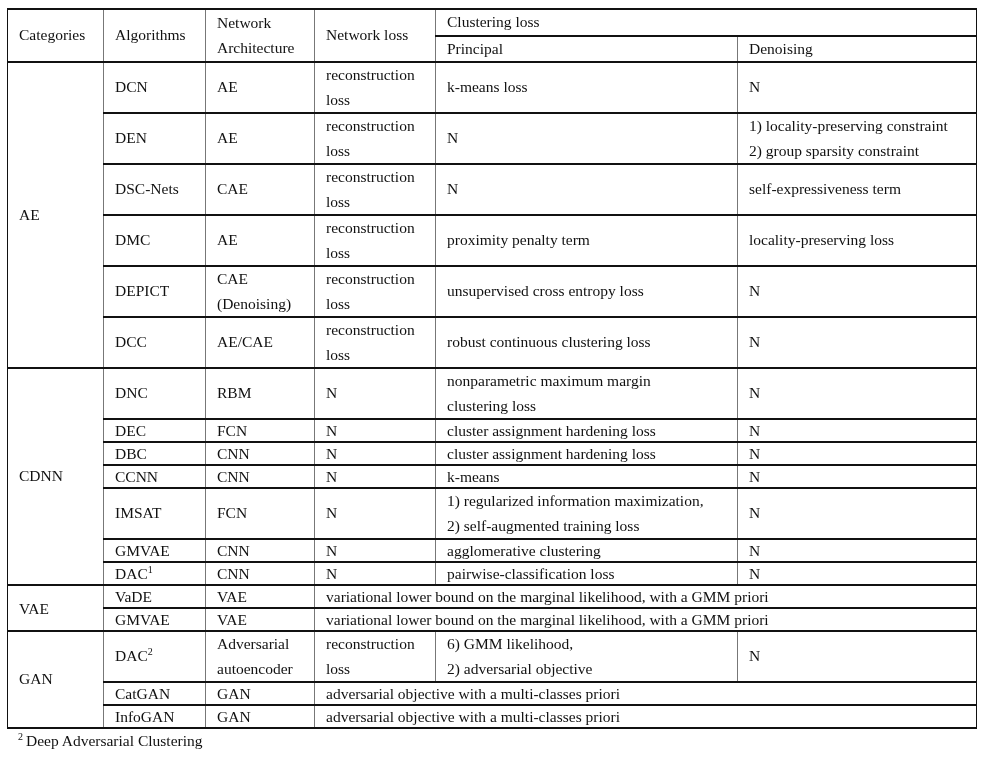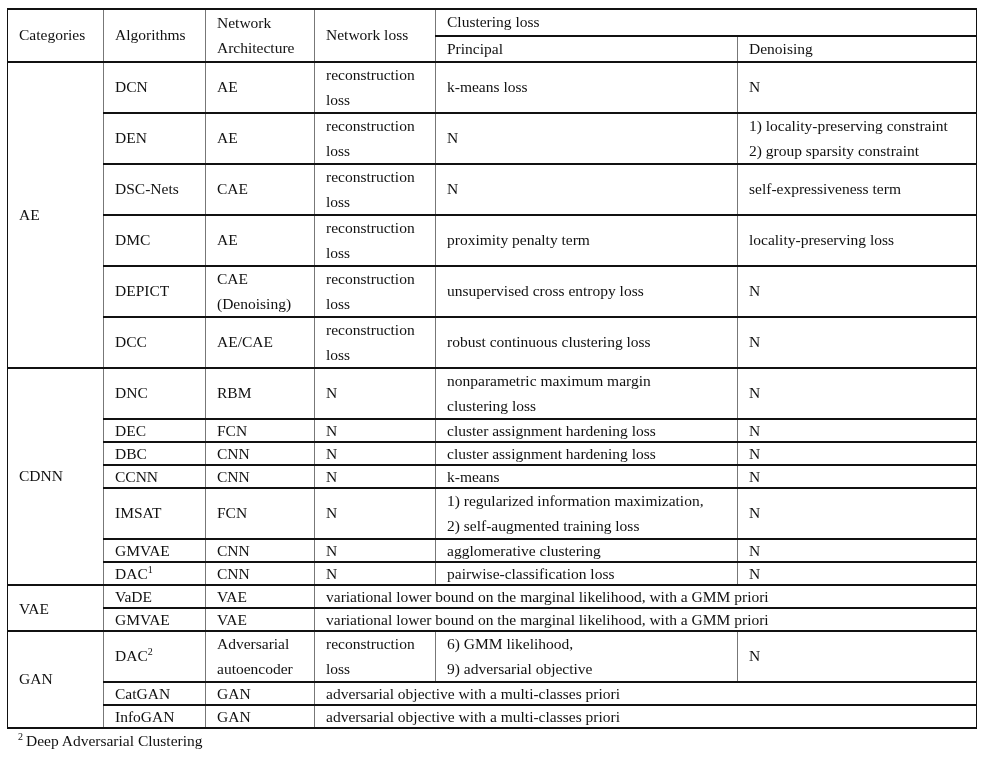--- a/index.html
+++ b/index.html
@@ -264,21 +264,21 @@
         <td>
             <span class="ln">Adversarial</span>
             <span class="ln">autoencoder</span>
           </td>
         <td>
             <span class="ln">reconstruction</span>
             <span class="ln">loss</span>
           </td>
         <td>
             <span class="ln">6) GMM likelihood,</span>
-            <span class="ln">9) adversarial objective</span>
+            <span class="ln">2) adversarial objective</span>
           </td>
         <td class="edge-r">N</td>
       </tr>
       <tr class="short">
         <td>CatGAN</td>
         <td>GAN</td>
         <td colspan="3" class="edge-r">adversarial objective with a multi-classes priori</td>
       </tr>
       <tr class="short">
         <td>InfoGAN</td>

